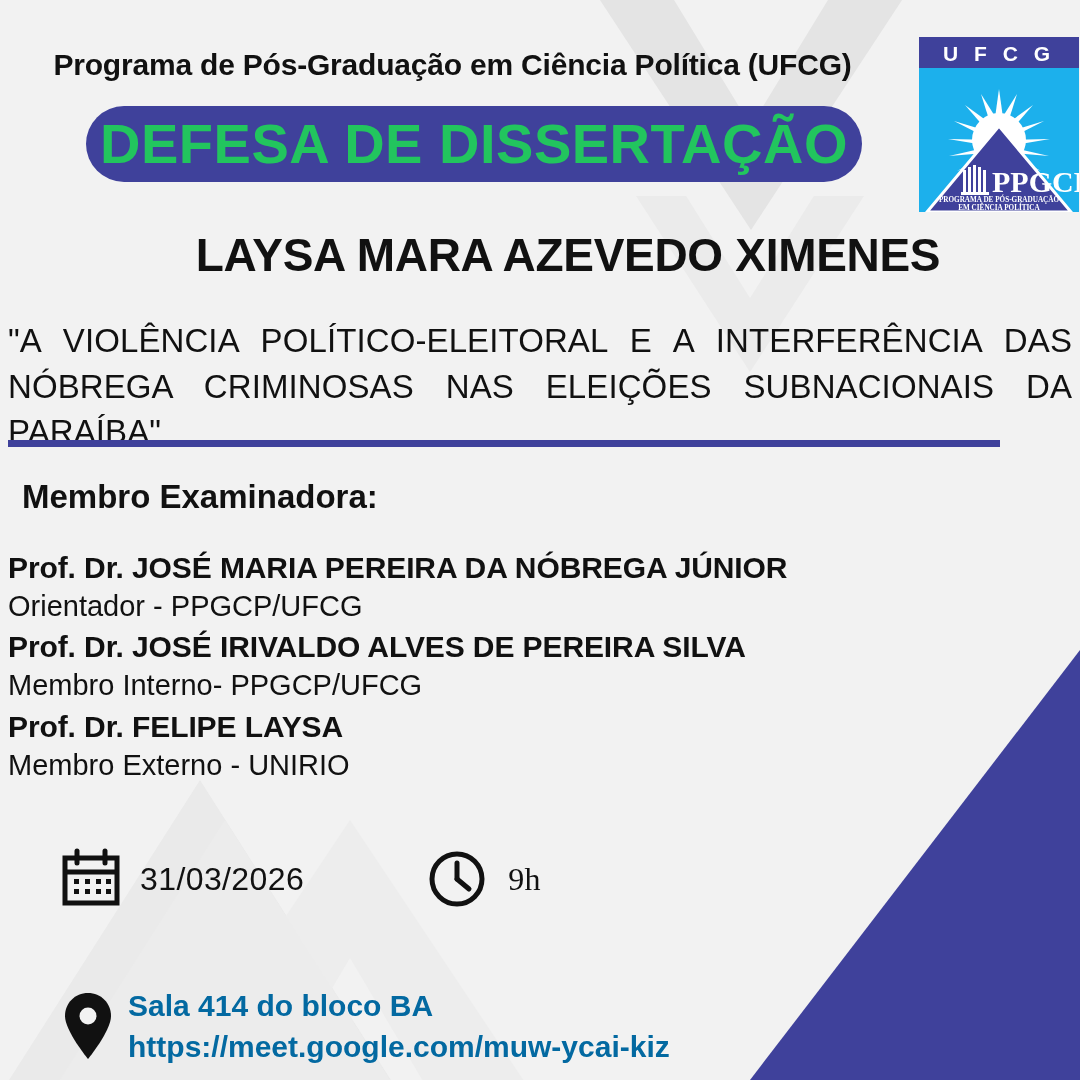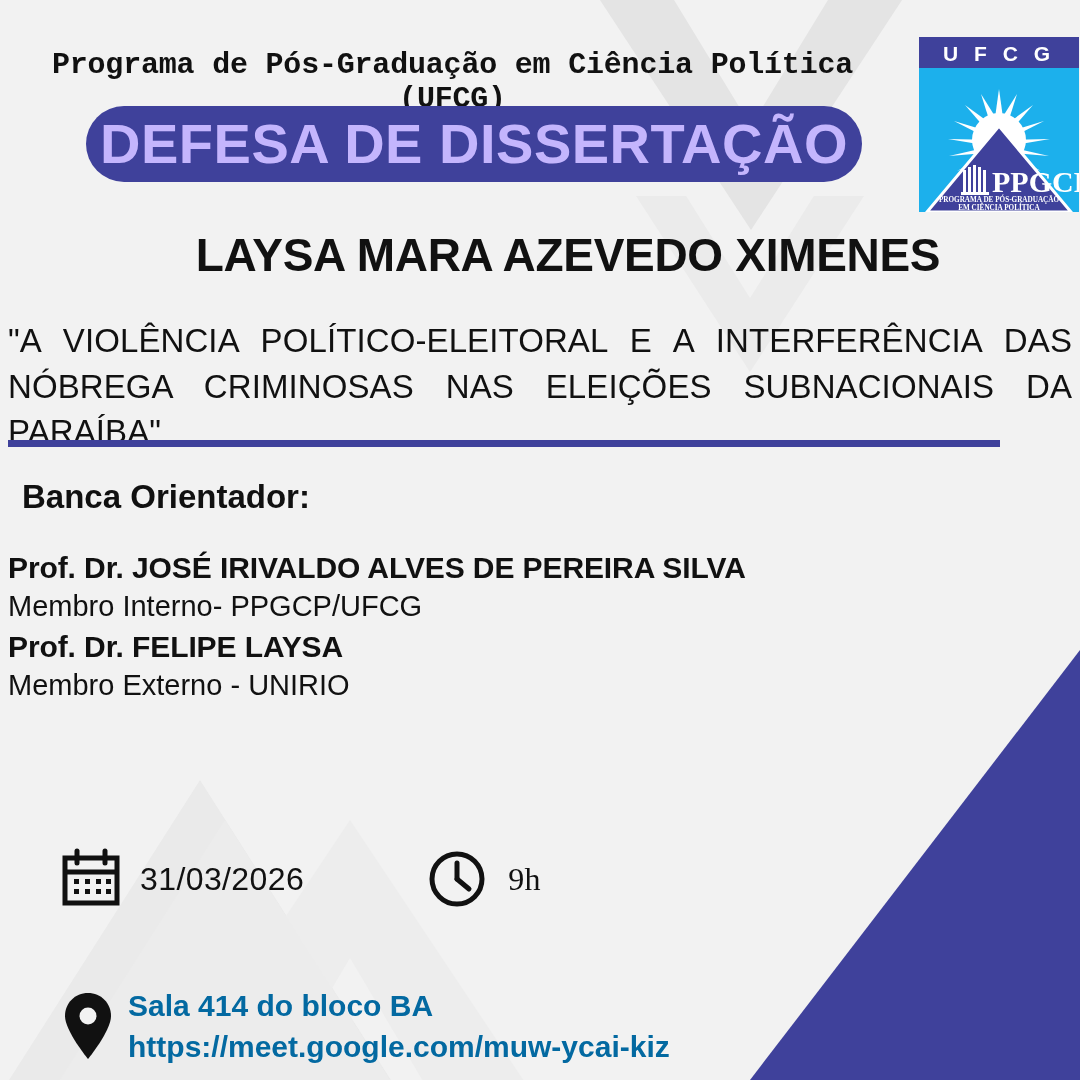--- a/index.html
+++ b/index.html
@@ -83,37 +83,36 @@
   .program-line {
     position: absolute;
     top: 48px;
     left: 0;
     width: 905px;
     text-align: center;
     font-size: 30px;
     font-weight: bold;
     color: #111111;
     letter-spacing: -0.2px;
-    font-family: Liberation Mono, monospace;
   }
 
   .banner {
     position: absolute;
     top: 106px;
     left: 86px;
     width: 776px;
     height: 76px;
     background: #3f419b;
     border-radius: 38px;
     display: flex;
     align-items: center;
     justify-content: center;
   }
   .banner-text {
-    color: #c4b5fd;
+    color: #22c55e;
     font-size: 56px;
     font-weight: bold;
     letter-spacing: 0.5px;
     line-height: 1;
     white-space: nowrap;
   }
 
   
   .logo {
     position: absolute;
@@ -309,23 +308,27 @@
 
   <div class="candidate">LAYSA MARA AZEVEDO XIMENES</div>
 
   <div class="thesis-title">
     <span class="line1">"A VIOLÊNCIA POLÍTICO-ELEITORAL E A INTERFERÊNCIA DAS</span>
     <span class="line2">NÓBREGA CRIMINOSAS NAS ELEIÇÕES SUBNACIONAIS DA PARAÍBA"</span>
   </div>
 
   <div class="divider"></div>
 
-  <div class="board-heading">Banca Orientador:</div>
+  <div class="board-heading">Membro Examinadora:</div>
 
   <div class="board-list">
+    <div>
+      <div class="member-name">Prof. Dr. JOSÉ MARIA PEREIRA DA NÓBREGA JÚNIOR</div>
+      <div class="member-role">Orientador - PPGCP/UFCG</div>
+    </div>
     <div>
       <div class="member-name">Prof. Dr. JOSÉ IRIVALDO ALVES DE PEREIRA SILVA</div>
       <div class="member-role">Membro Interno- PPGCP/UFCG</div>
     </div>
     <div>
       <div class="member-name">Prof. Dr. FELIPE LAYSA</div>
       <div class="member-role">Membro Externo - UNIRIO</div>
     </div>
   </div>
 

